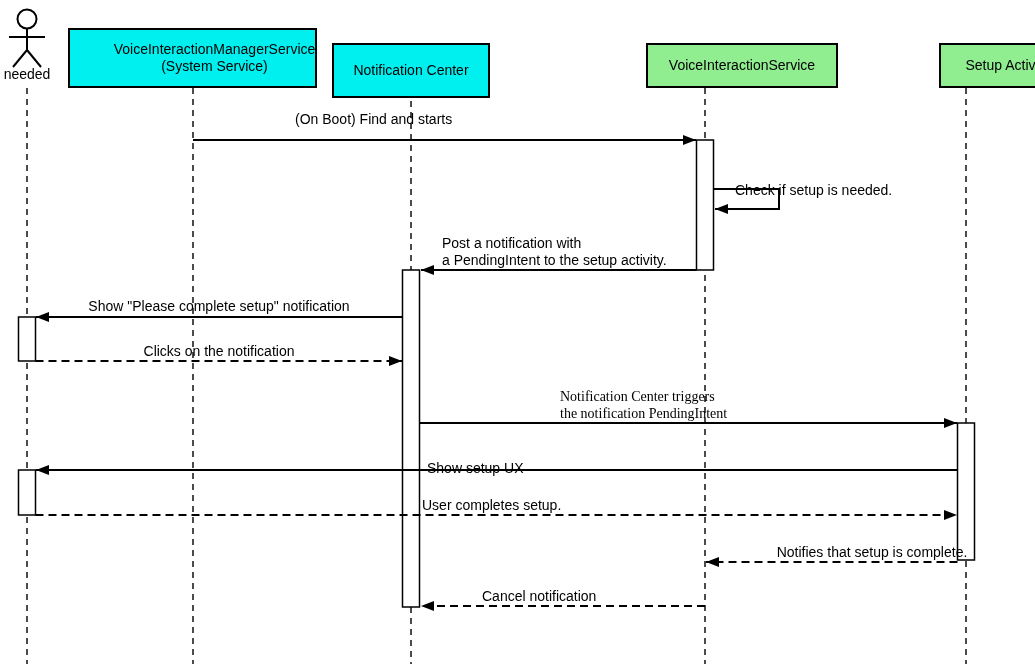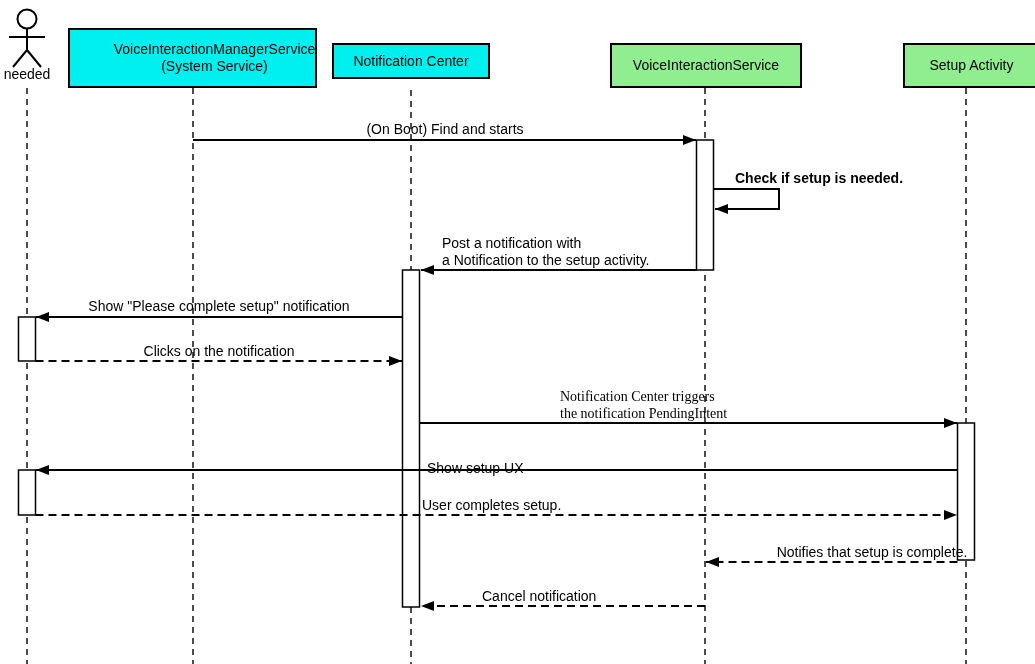--- a/index.html
+++ b/index.html
@@ -19,37 +19,37 @@
     border: 2px solid #000;
     display: flex;
     align-items: center;
     justify-content: center;
     text-align: center;
     font-size: 14px;
     line-height: 17px;
     white-space: pre-line;
   }
   .box-cyan  { background: #00f0f0; }
-  .box-green { background: #90ee90; }
+  .box-green { background: #90ee90; margin-left: 36px; }
   .pbox-vims  { left: 68px;  top: 28px; width: 249px; height: 60px; padding-left: 44px; }
-  .pbox-nc    { left: 332px; top: 43px; width: 158px; height: 36px; }
+  .pbox-nc    { left: 332px; top: 43px; width: 158px; height: 55px; }
   .pbox-vis   { left: 610px; top: 43px; width: 192px; height: 45px; }
   .pbox-setup { left: 903px; top: 43px; width: 137px; height: 45px; }
   .actor-label {
     position: absolute; left: 0px; top: 66px; width: 54px;
     text-align: center; font-size: 14px; line-height: 17px;
   }
   .msg {
     position: absolute;
     font-size: 14px;
     line-height: 17px;
     white-space: pre-line;
   }
-  .l1  { left: 295px; top: 121px; width: 300px; text-align: center; }
-  .l2  { left: 735px; top: 170px; font-weight: bold; }
+  .l1  { left: 295px; top: 111px; width: 300px; }
+  .l2  { left: 735px; top: 182px; }
   .l3  { left: 442px; top: 235px; }
   .l4  { left: 60px;  top: 298px; width: 318px; text-align: center; }
   .l5  { left: 60px;  top: 343px; width: 318px; text-align: center; }
   .l6  { left: 560px; top: 388px; font-family: Liberation Serif, serif; }
   .l7  { left: 427px; top: 452px; width: 120px; text-align: left; margin-top: 8px; }
   .l8  { left: 422px; top: 497px; }
   .l9  { left: 731px; top: 544px; width: 202px; text-align: center; margin-left: 40px; }
   .l10 { left: 482px; top: 588px; width: 160px; }
 </style>
 </head>
@@ -105,21 +105,21 @@
   <div class="actor-label">needed</div>
   <div class="pbox box-cyan pbox-vims">VoiceInteractionManagerService
 (System Service)</div>
   <div class="pbox box-cyan pbox-nc">Notification Center</div>
   <div class="pbox box-green pbox-vis">VoiceInteractionService</div>
   <div class="pbox box-green pbox-setup">Setup Activity</div>
 
   <div class="msg l1">(On Boot) Find and starts</div>
   <div class="msg l2">Check if setup is needed.</div>
   <div class="msg l3">Post a notification with
-a Notification to the setup activity.</div>
+a PendingIntent to the setup activity.</div>
   <div class="msg l4">Show "Please complete setup" notification</div>
   <div class="msg l5">Clicks on the notification</div>
   <div class="msg l6">Notification Center triggers
 the notification PendingIntent</div>
   <div class="msg l7">Show setup UX</div>
   <div class="msg l8">User completes setup.</div>
   <div class="msg l9">Notifies that setup is complete.</div>
   <div class="msg l10">Cancel notification</div>
 
 </div>

